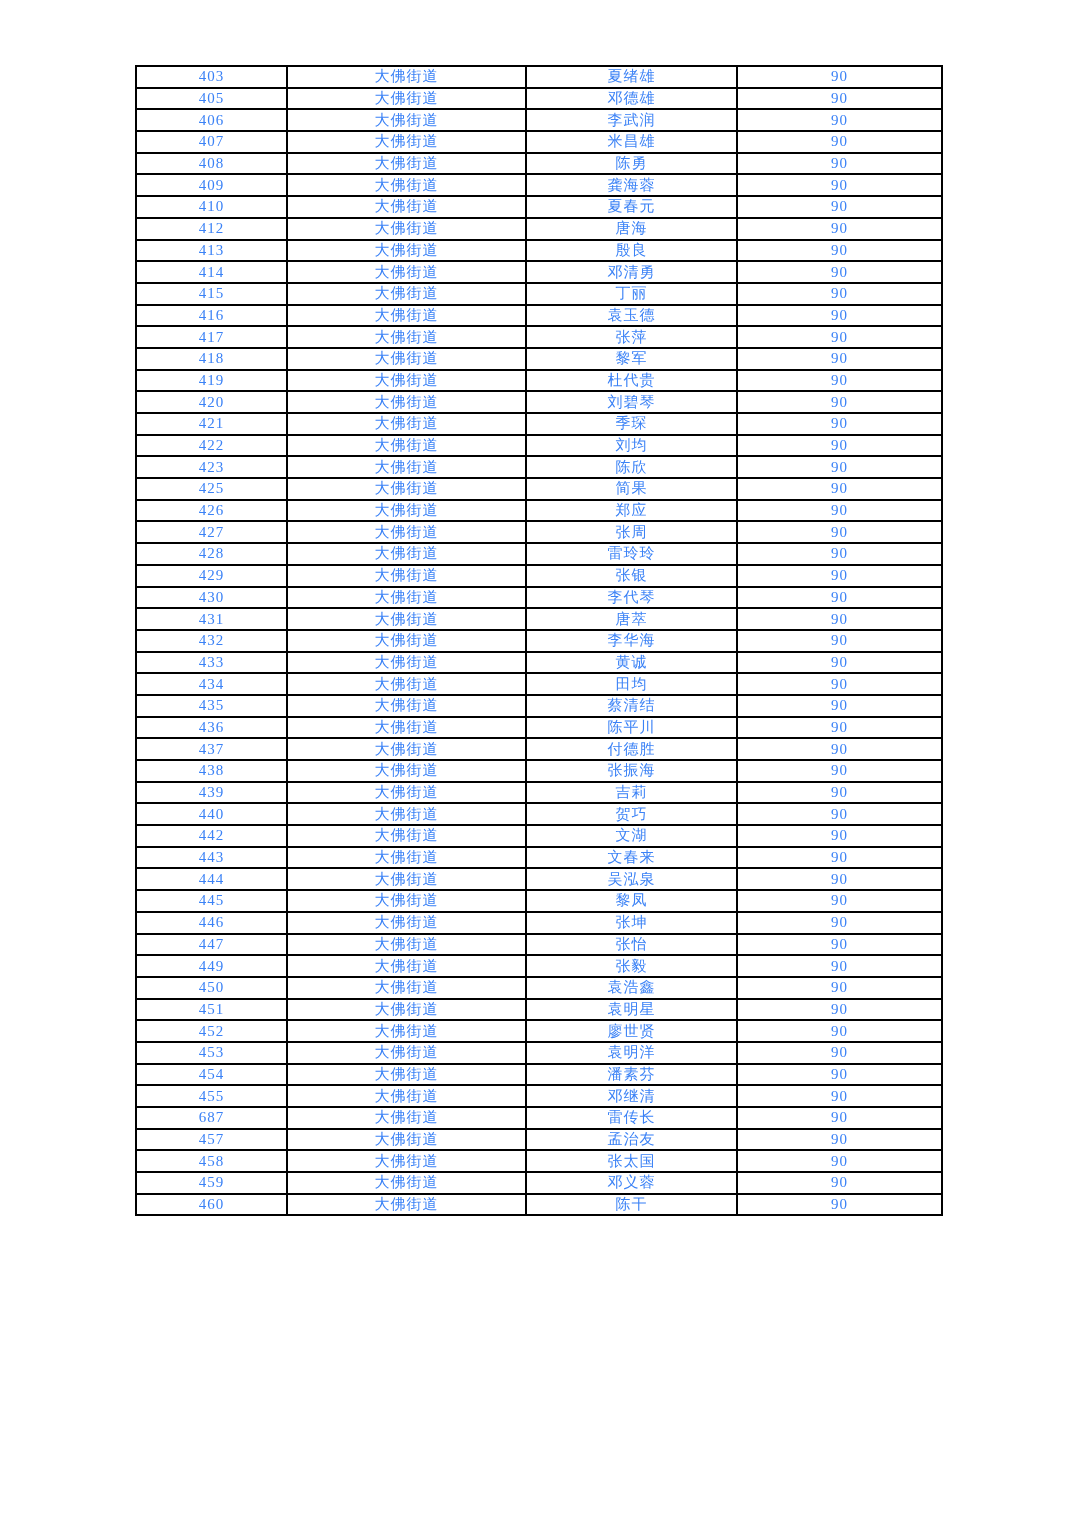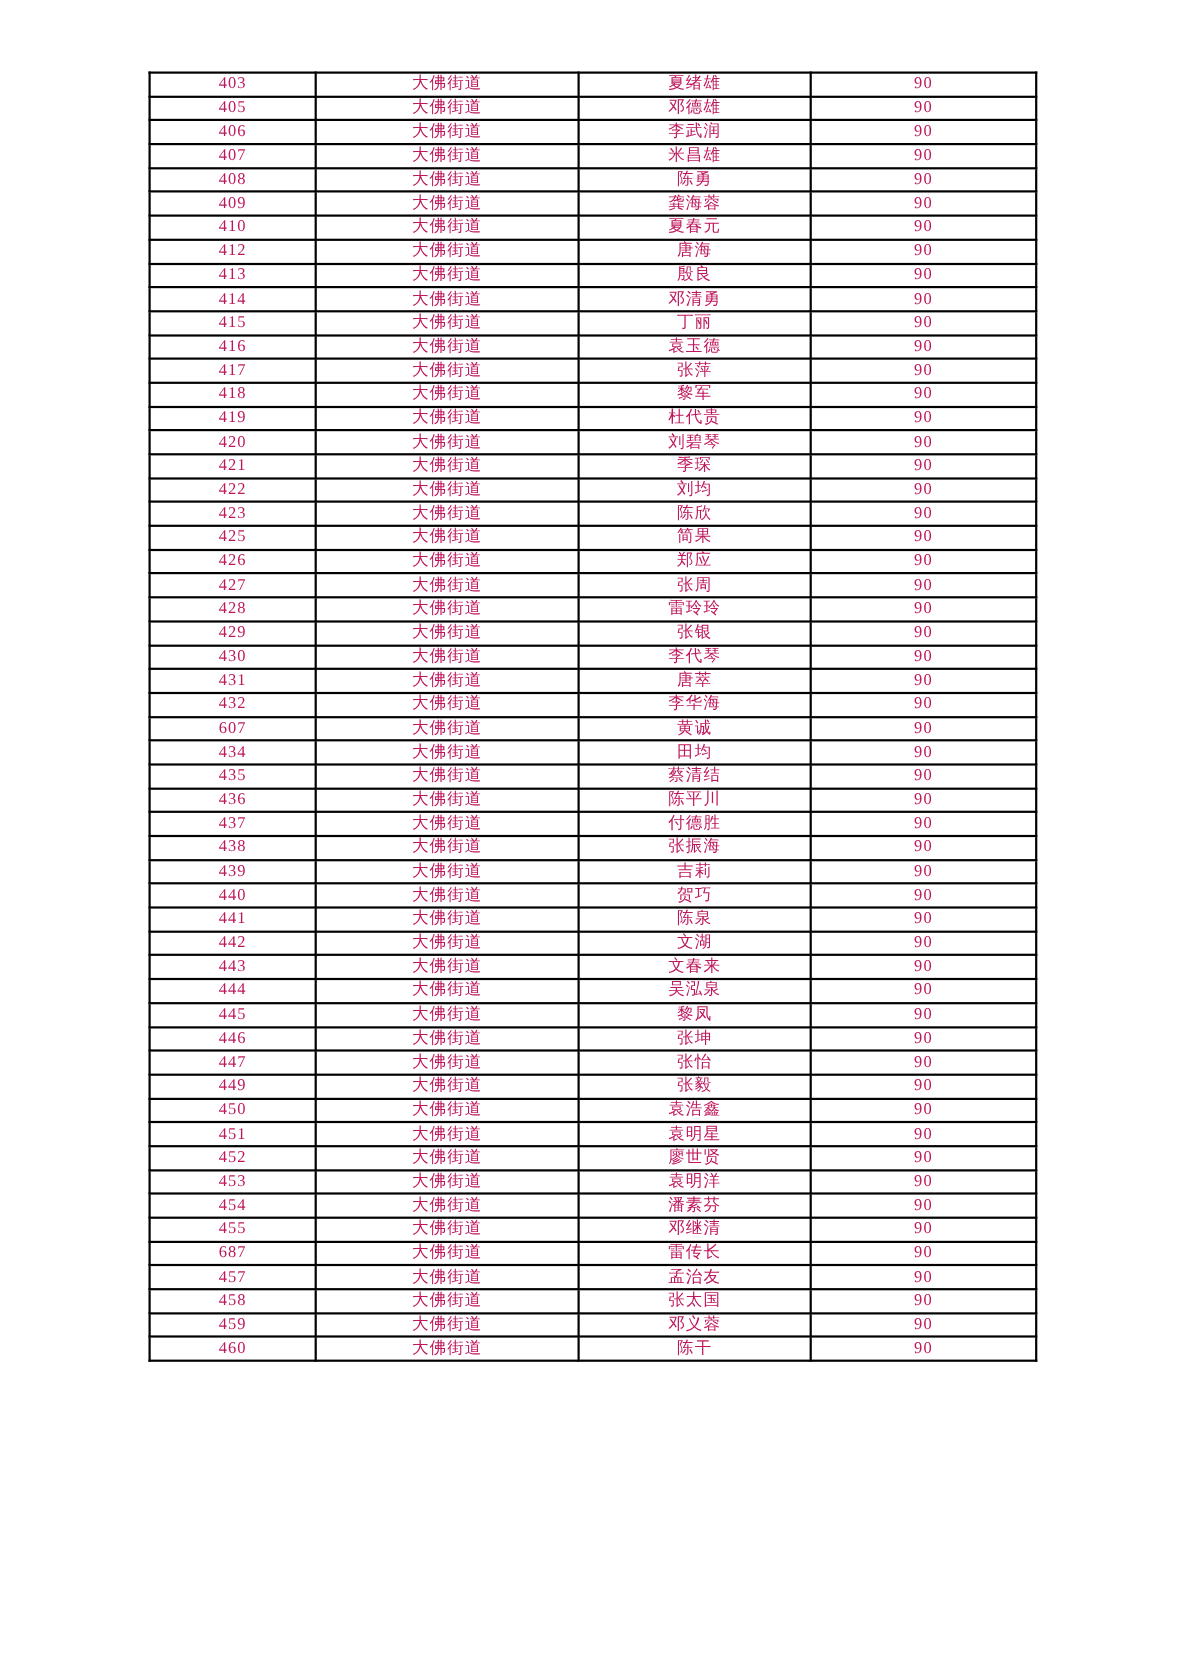--- a/index.html
+++ b/index.html
@@ -7,21 +7,21 @@
     padding: 0;
     background: #ffffff;
   }
   .page {
     position: relative;
     width: 1075px;
     height: 1519px;
     background: #ffffff;
     overflow: hidden;
     font-family: "Liberation Serif", "DejaVu Serif", serif;
-    color: #be185d;
+    color: #3b82f6;
   }
   table.roster {
     position: absolute;
     left: 135px;
     top: 65px;
     width: 806px;
     border-collapse: collapse;
     table-layout: fixed;
   }
   table.roster td {
@@ -209,21 +209,21 @@
           <td>唐萃</td>
           <td>90</td>
         </tr>
         <tr>
           <td>432</td>
           <td>大佛街道</td>
           <td>李华海</td>
           <td>90</td>
         </tr>
         <tr>
-          <td>607</td>
+          <td>433</td>
           <td>大佛街道</td>
           <td>黄诚</td>
           <td>90</td>
         </tr>
         <tr>
           <td>434</td>
           <td>大佛街道</td>
           <td>田均</td>
           <td>90</td>
         </tr>
@@ -254,26 +254,20 @@
         <tr>
           <td>439</td>
           <td>大佛街道</td>
           <td>吉莉</td>
           <td>90</td>
         </tr>
         <tr>
           <td>440</td>
           <td>大佛街道</td>
           <td>贺巧</td>
-          <td>90</td>
-        </tr>
-        <tr>
-          <td>441</td>
-          <td>大佛街道</td>
-          <td>陈泉</td>
           <td>90</td>
         </tr>
         <tr>
           <td>442</td>
           <td>大佛街道</td>
           <td>文湖</td>
           <td>90</td>
         </tr>
         <tr>
           <td>443</td>

